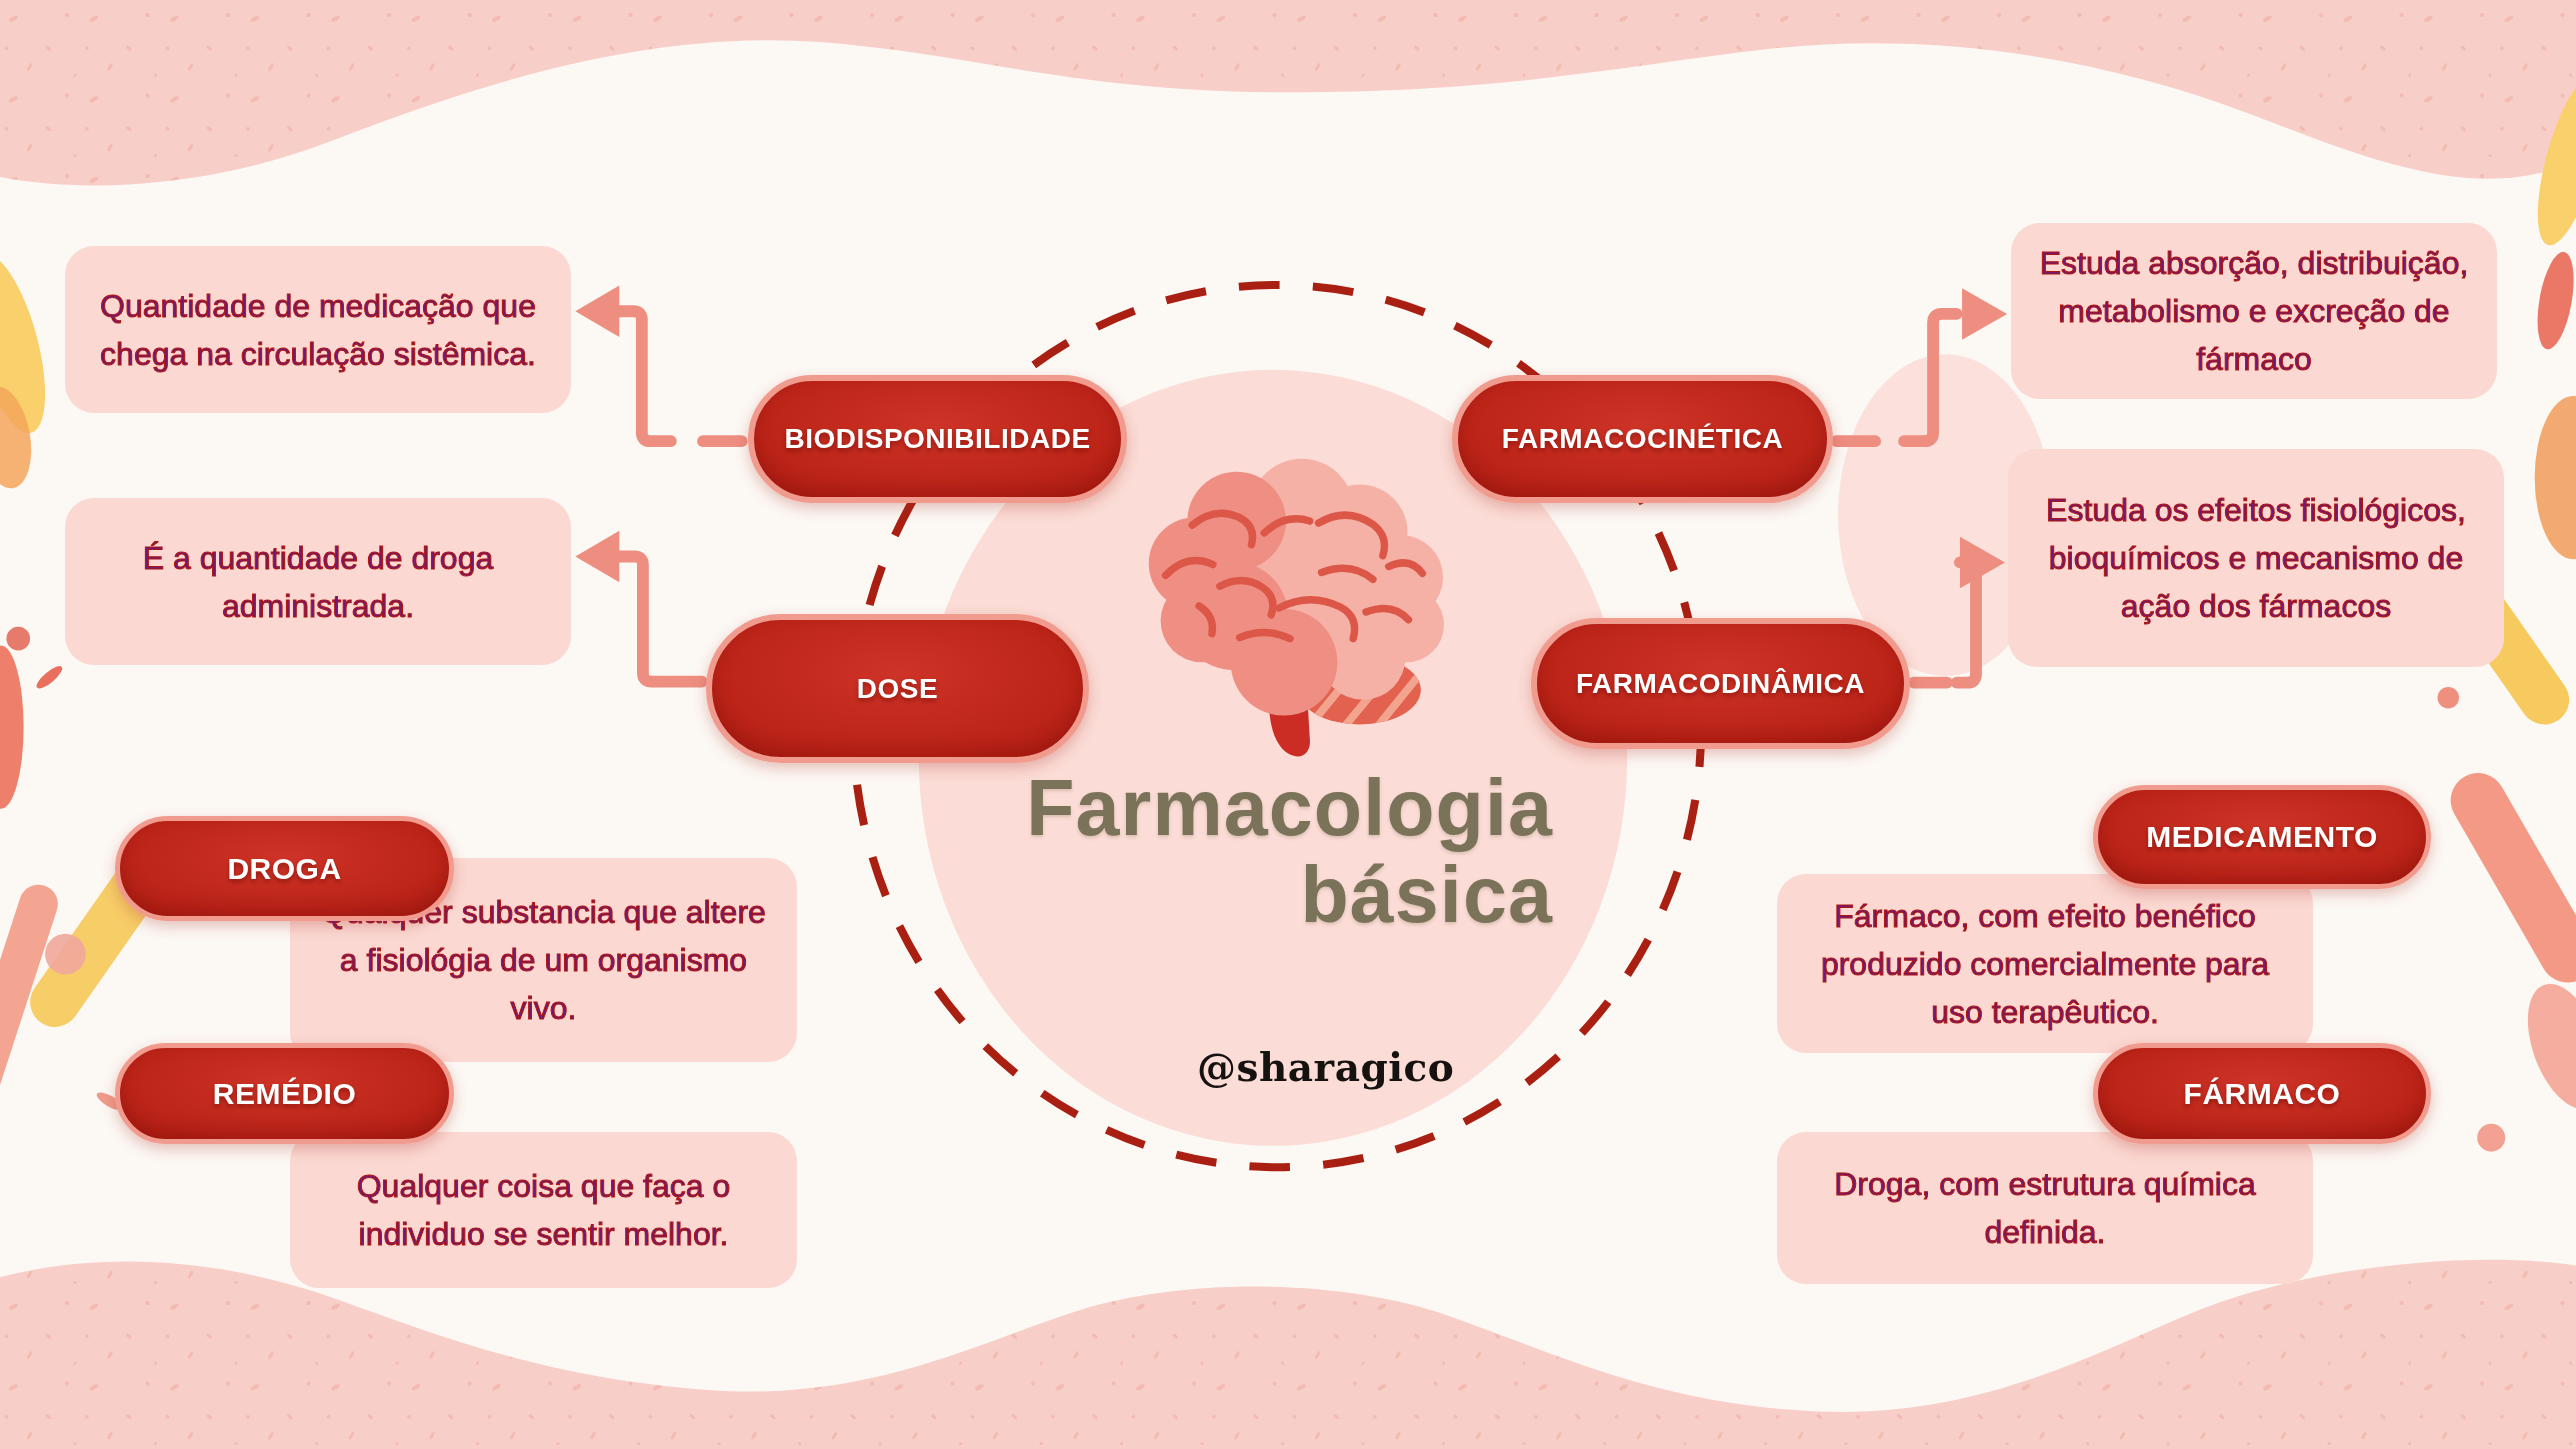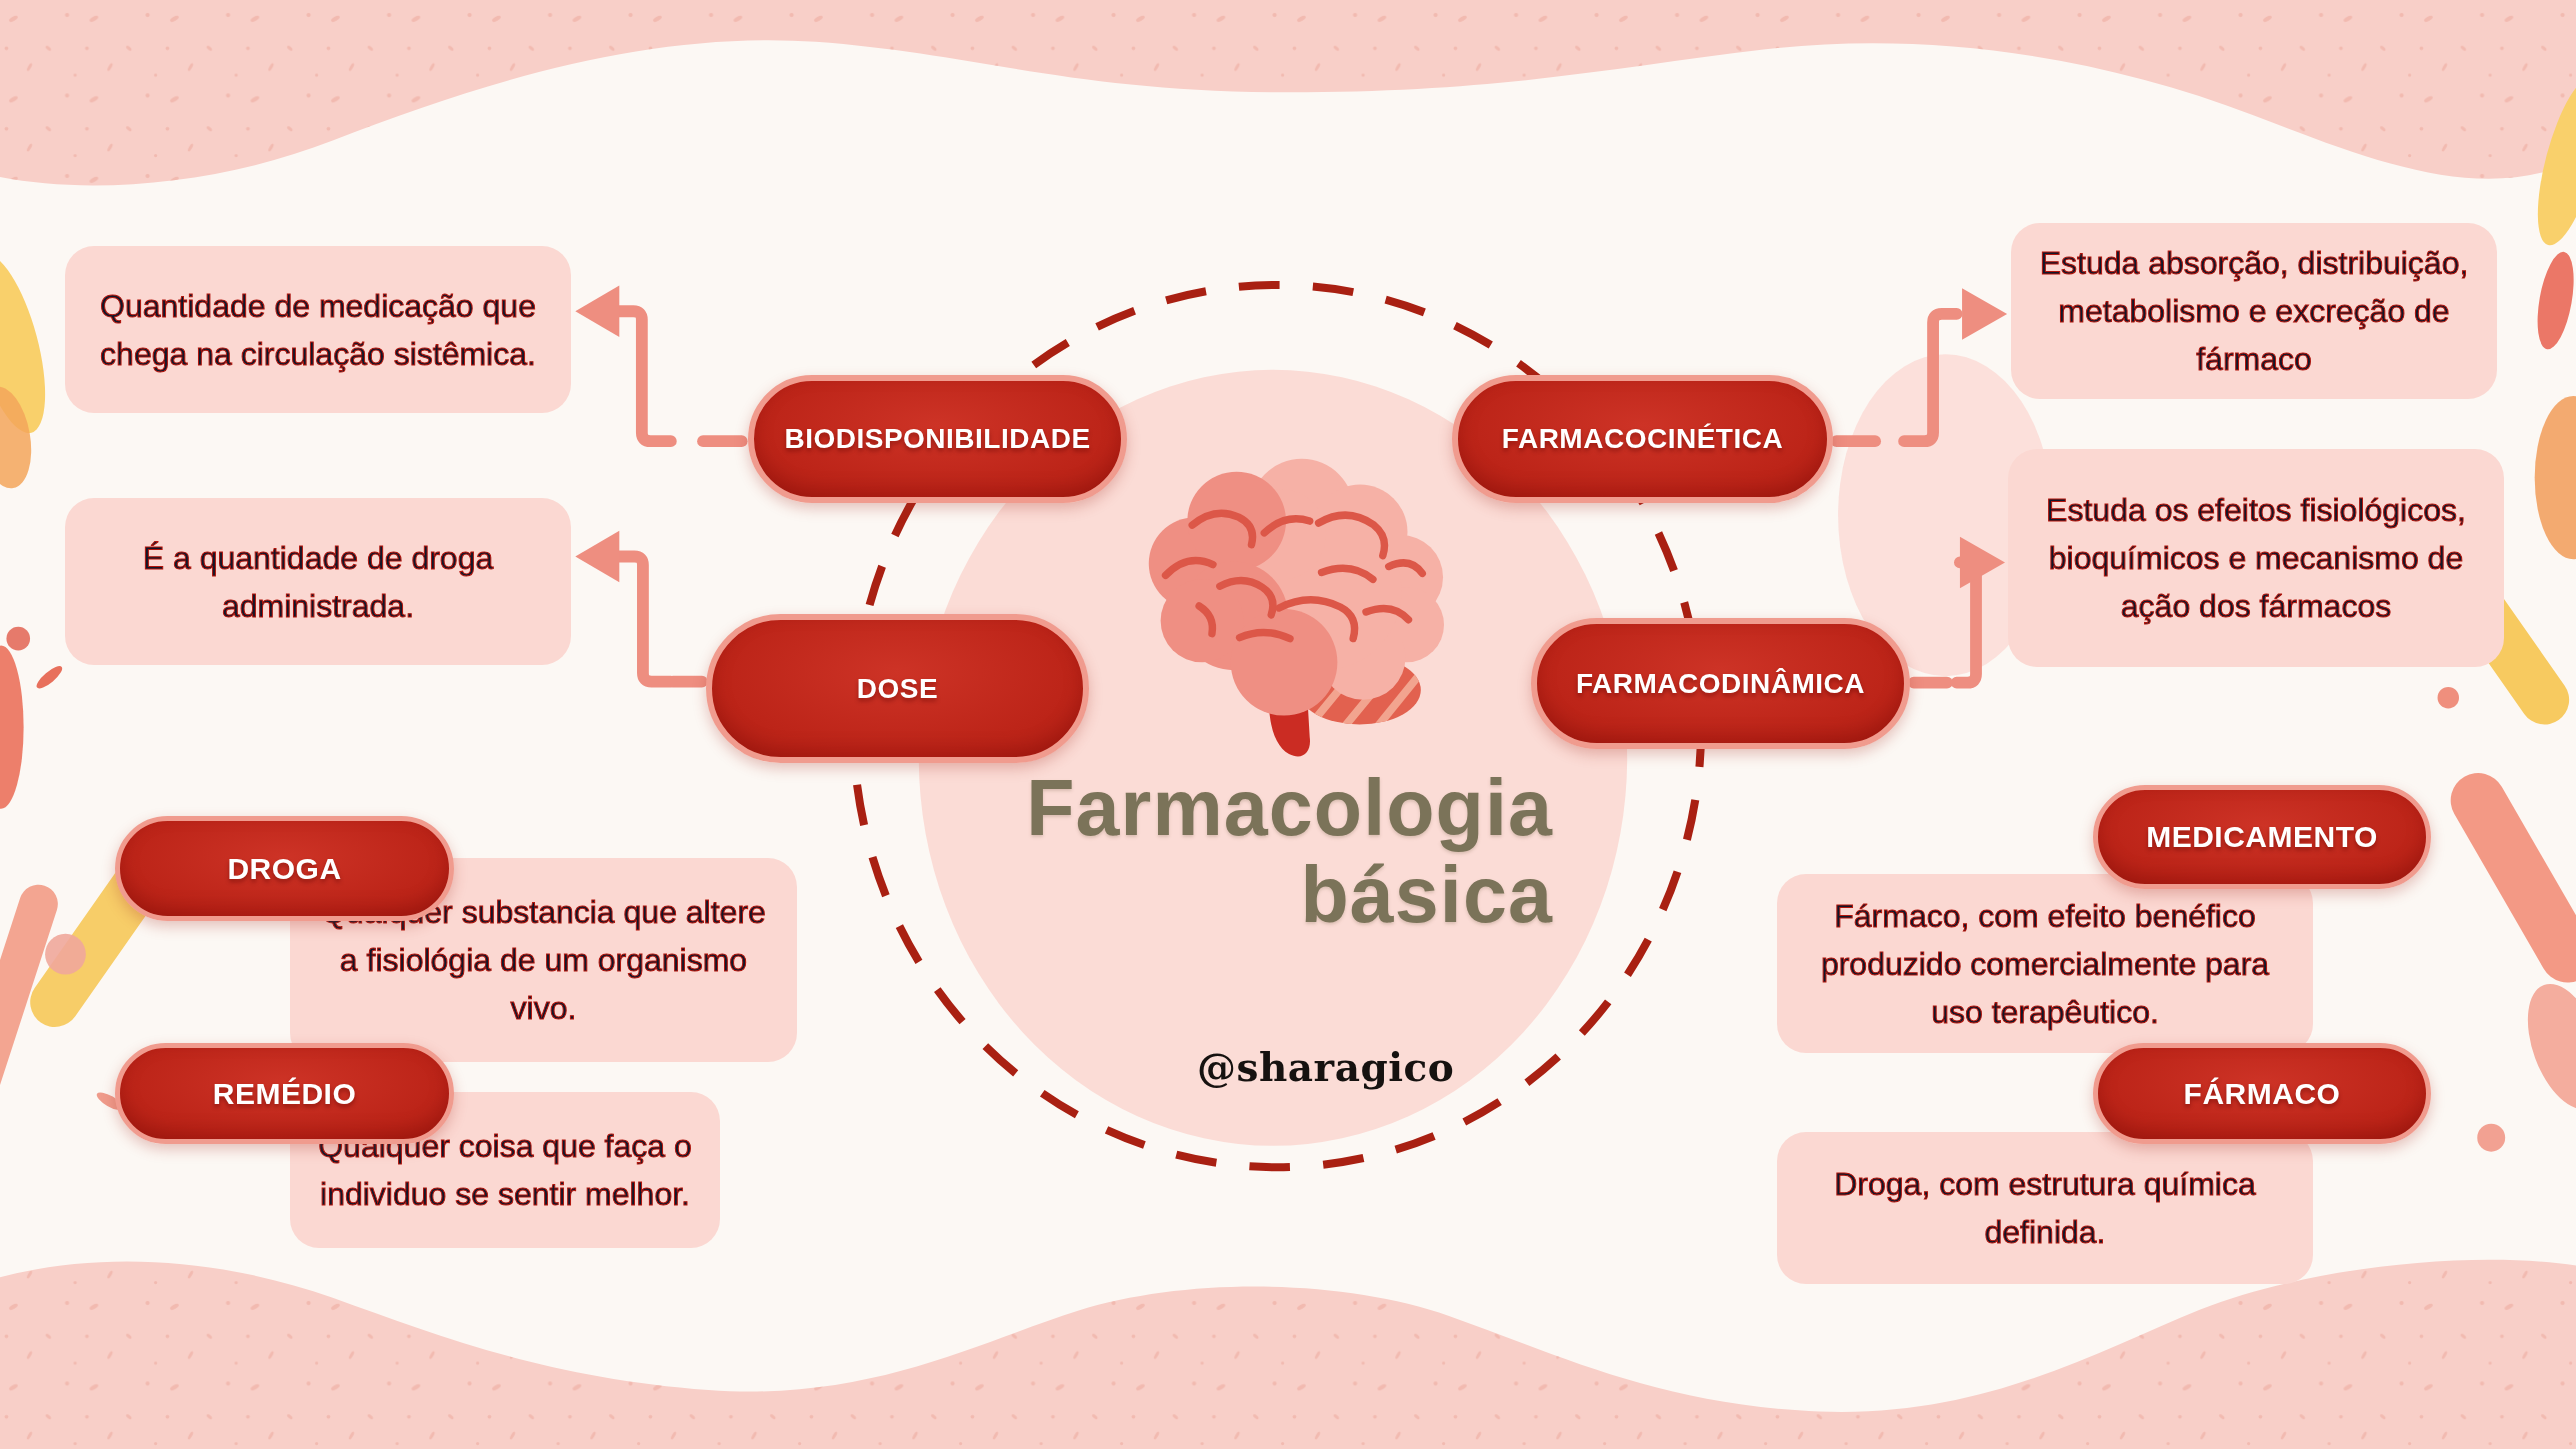--- a/index.html
+++ b/index.html
@@ -4,21 +4,21 @@
 <style>
   html,body{margin:0;padding:0}
   body{
     width:2576px;height:1449px;position:relative;overflow:hidden;
     background:#fcf8f4;font-family:"Liberation Sans",sans-serif;
   }
   #bg{position:absolute;left:0;top:0;z-index:0}
   .textbox{
     position:absolute;z-index:1;background:#fbd8d2;border-radius:29px;
     display:flex;align-items:center;justify-content:center;text-align:center;
-    padding:13px 25px;box-sizing:border-box;color:#0f172a;
+    padding:13px 25px;box-sizing:border-box;color:#701a75;
     font-size:32px;line-height:1.5;-webkit-text-stroke:1px #b2140b;
   }
   .pill{
     position:absolute;z-index:2;display:flex;align-items:center;justify-content:center;
     background:radial-gradient(ellipse at 50% 38%, #cd3326 0%, #bc2418 68%, #a91d12 100%);
     border:6.4px solid #f09b8e;border-radius:75px;box-sizing:border-box;
     color:#ffffff;font-weight:bold;letter-spacing:0.5px;text-align:center;
     text-shadow:0 2.7px 4.3px rgba(90,5,0,.45);
     box-shadow:0 5.4px 14px rgba(170,50,40,.28), inset 0 -7.5px 18px rgba(110,5,0,.28);
   }
@@ -163,21 +163,21 @@
     </g>
   </g>
 </svg>
 
 <div class="textbox" style="left:65px;top:246px;width:506px;height:167px;">Quantidade de medicação que chega na circulação sistêmica.</div>
 
 <div class="textbox" style="left:65px;top:486px;width:506px;height:167px;margin-top:12px;">É a quantidade de droga administrada.</div>
 
 <div class="textbox" style="left:290px;top:858px;width:507px;height:204px;">Qualquer substancia que altere a fisiológia de um organismo vivo.</div>
 
-<div class="textbox" style="left:290px;top:1092px;width:430px;height:156px;">Qualquer coisa que faça o individuo se sentir melhor.</div>
+<div class="textbox" style="left:290px;top:1132px;width:507px;height:156px;">Qualquer coisa que faça o individuo se sentir melhor.</div>
 
 <div class="textbox" style="left:2011px;top:223px;width:486px;height:176px;">Estuda absorção, distribuição, metabolismo e excreção de fármaco</div>
 
 <div class="textbox" style="left:2008px;top:449px;width:496px;height:218px;">Estuda os efeitos fisiológicos, bioquímicos e mecanismo de ação dos fármacos</div>
 
 <div class="textbox" style="left:1777px;top:874px;width:536px;height:179px;">Fármaco, com efeito benéfico produzido comercialmente para uso terapêutico.</div>
 
 <div class="textbox" style="left:1777px;top:1132px;width:536px;height:152px;">Droga, com estrutura química definida.</div>
 
 <div class="pill big" style="left:748px;top:375px;width:379px;height:128px;">BIODISPONIBILIDADE</div>

